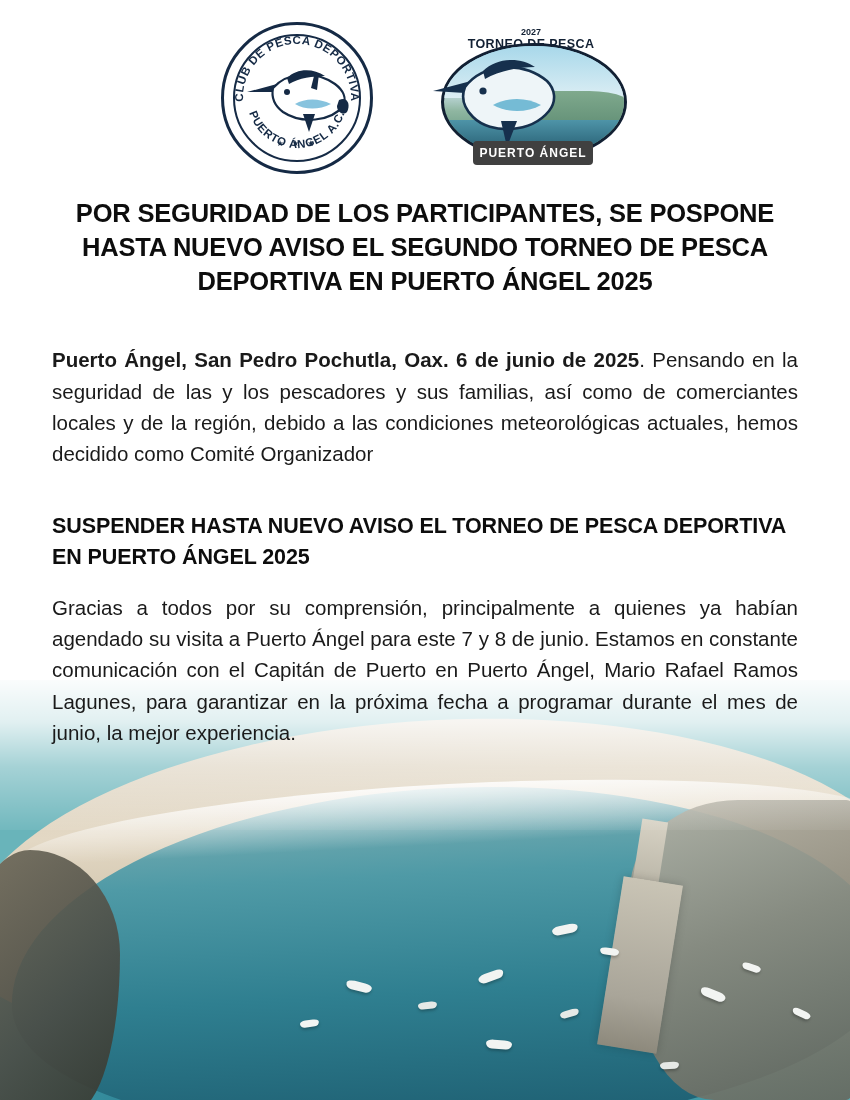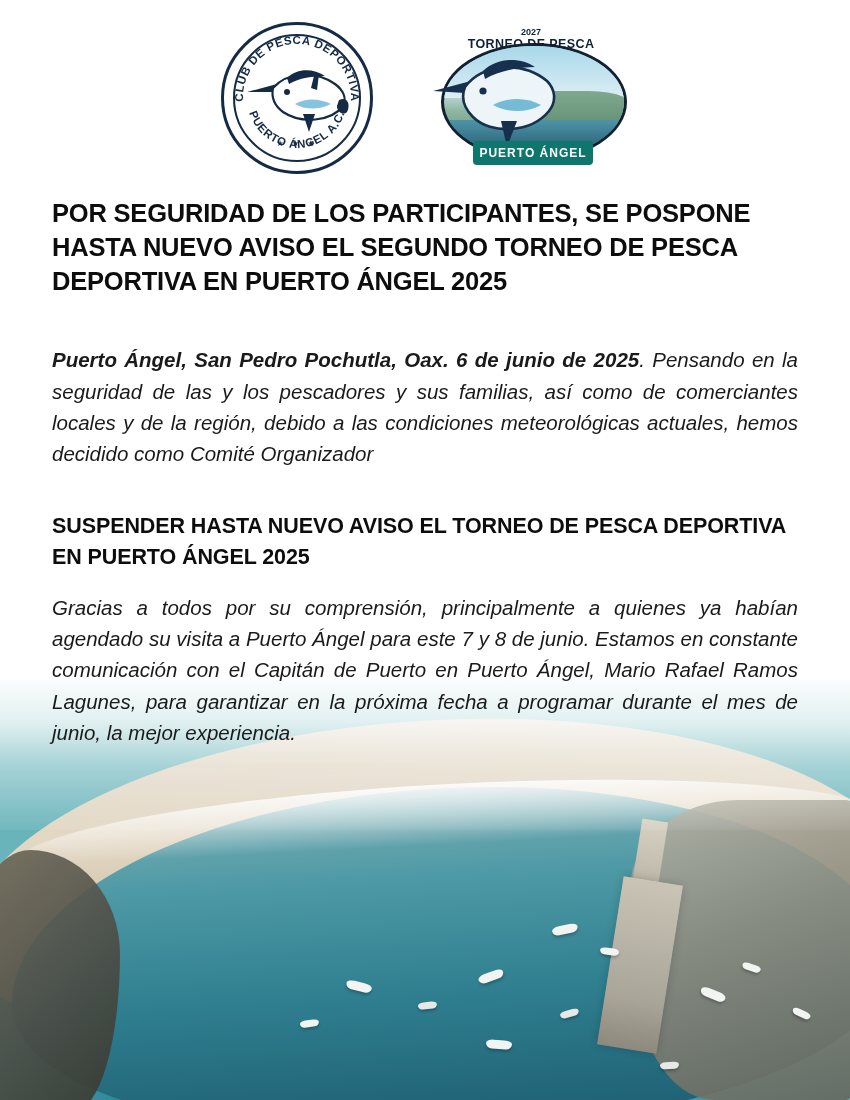--- a/index.html
+++ b/index.html
@@ -242,21 +242,21 @@
     font-weight: 800;
     color: #122033;
     letter-spacing: 0.4px;
   }
   .logo-torneo .ribbon {
     position: absolute;
     left: 40px;
     bottom: 6px;
     width: 120px;
     height: 24px;
-    background: #0f766e;
+    background: #404040;
     border-radius: 4px;
     color: #ffffff;
     font-size: 12px;
     font-weight: 800;
     letter-spacing: 1px;
     display: flex;
     align-items: center;
     justify-content: center;
   }
 
@@ -267,32 +267,31 @@
     top: 196px;
     width: 850px;
     padding: 0 52px;
     box-sizing: border-box;
   }
   h1.headline {
     margin: 0;
     font-size: 25.5px;
     line-height: 1.34;
     font-weight: 800;
-    text-align: left;
+    text-align: center;
     letter-spacing: -0.2px;
     color: #0d0d0d;
   }
   .para {
     margin: 0;
     font-size: 20.5px;
     line-height: 1.52;
     text-align: justify;
     color: #1a1a1a;
     font-weight: 400;
-    font-style: italic;
   }
   .para b { font-weight: 700; }
   .p1 { margin-top: 46px; }
   h2.subhead {
     margin: 42px 0 0 0;
     font-size: 21.5px;
     line-height: 1.42;
     font-weight: 800;
     text-align: left;
     color: #0d0d0d;

